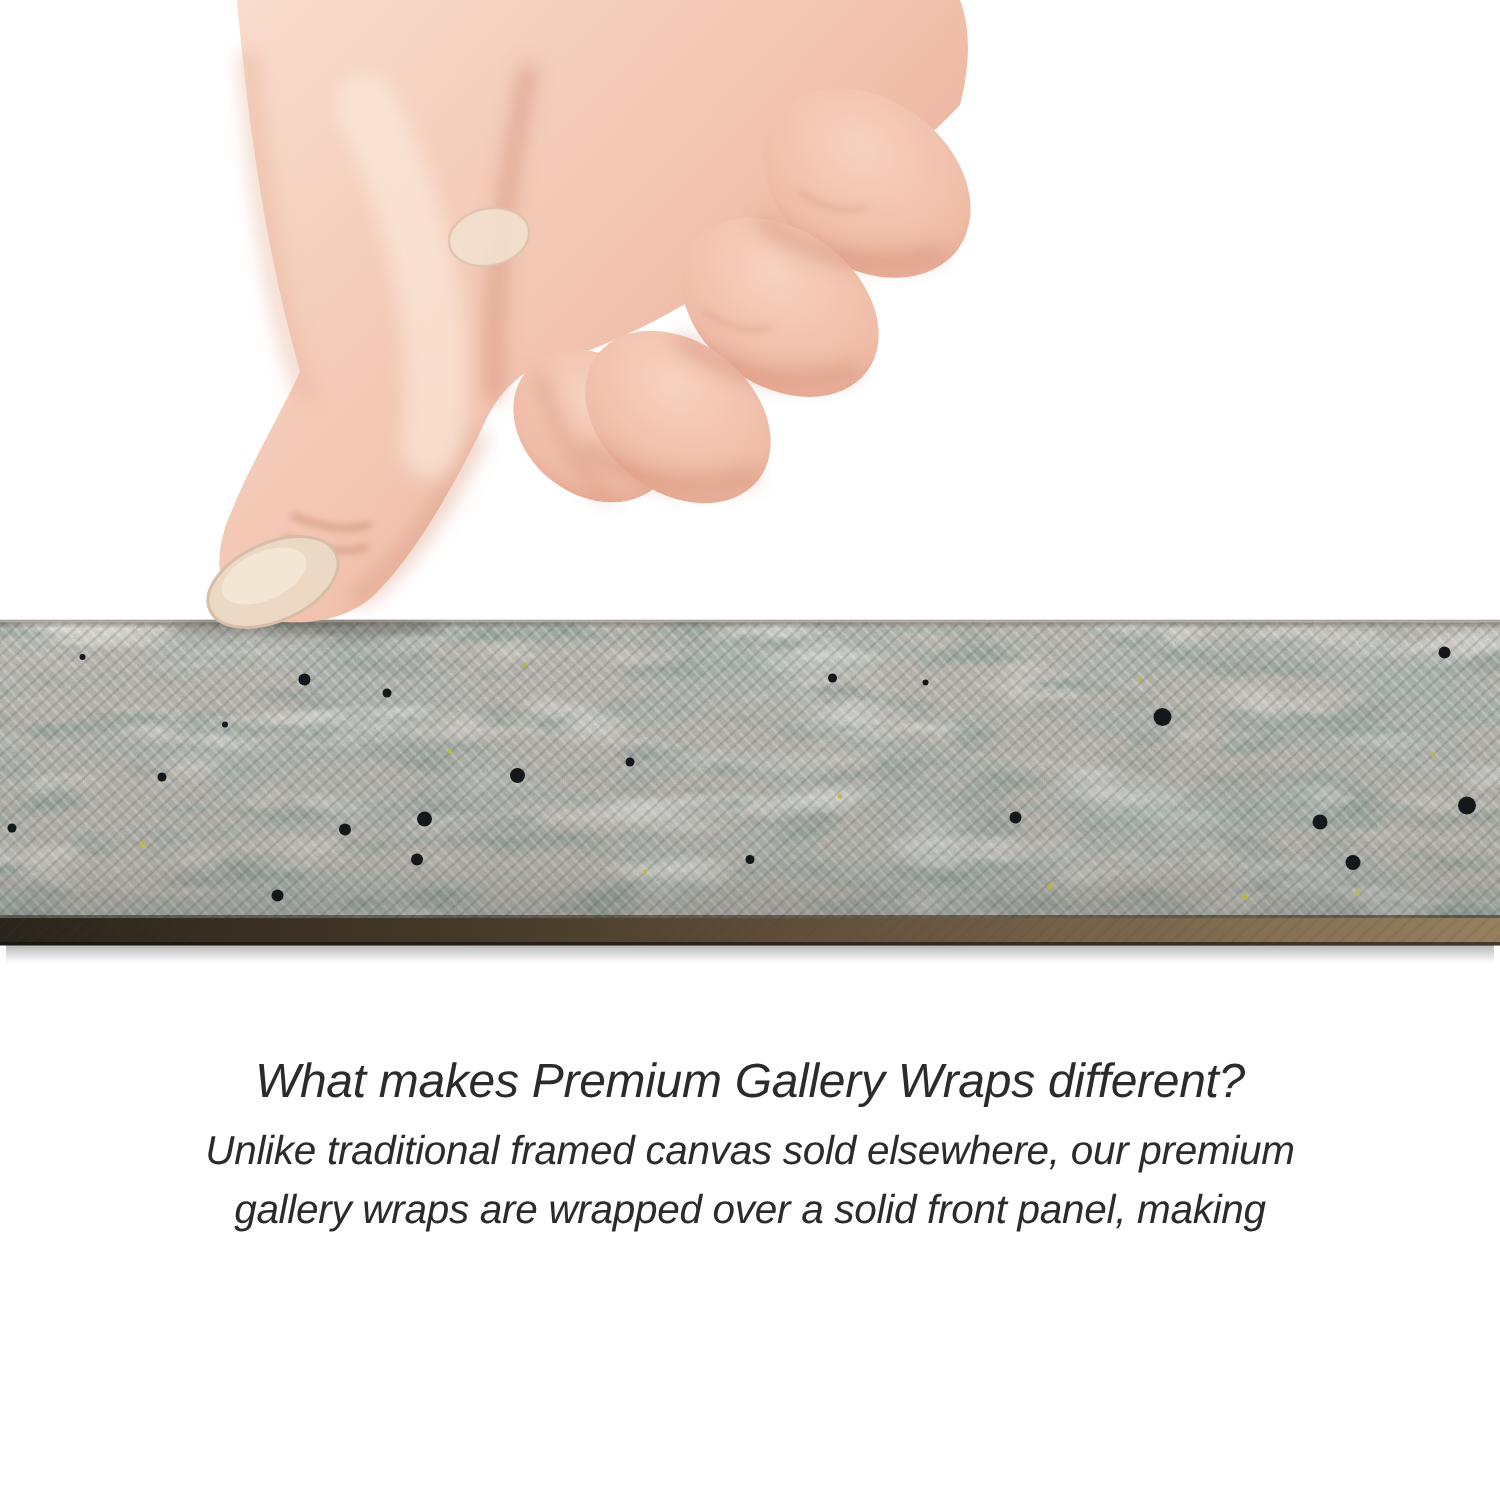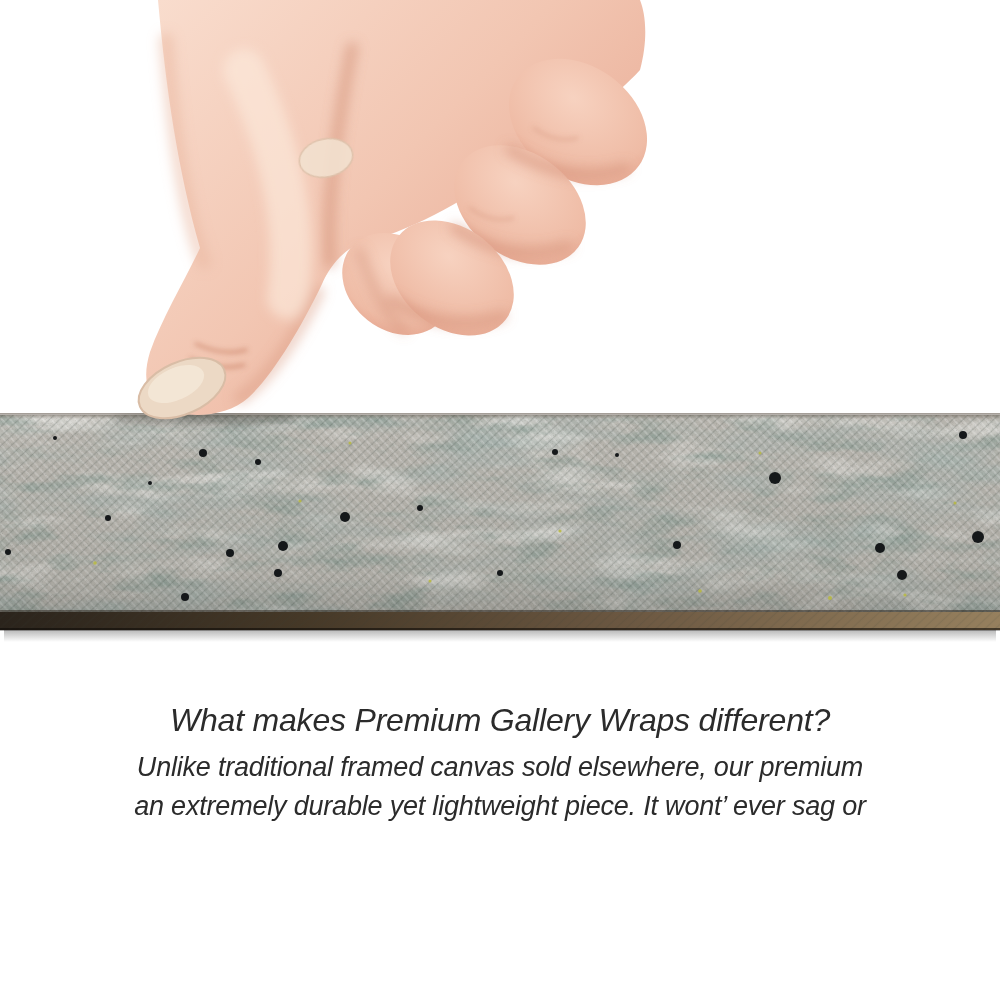--- a/index.html
+++ b/index.html
@@ -180,16 +180,16 @@
     </g>
 
     <ellipse cx="182" cy="388" rx="46" ry="26" transform="rotate(-24 182 388)" fill="#ecd9c5" stroke="#d9bda6" stroke-width="2"></ellipse>
     <ellipse cx="176" cy="384" rx="30" ry="16" transform="rotate(-24 176 384)" fill="#f6ebdc" opacity="0.7"></ellipse>
     <ellipse cx="326" cy="158" rx="27" ry="19" transform="rotate(-12 326 158)" fill="#f2e0cf" stroke="#ddc2ab" stroke-width="1.5" opacity="0.9"></ellipse>
   </svg>
 
   <section class="caption">
     <h2>What makes Premium Gallery Wraps different?</h2>
     <p class="line">Unlike traditional framed canvas sold elsewhere, our premium</p>
-    <p class="line">an extremely durable yet lightweight piece. It wont’ ever sag or</p>
+    <p class="line">gallery wraps are wrapped over a solid front panel, making</p>
   </section>
 
 </div>
 
 </body></html>

